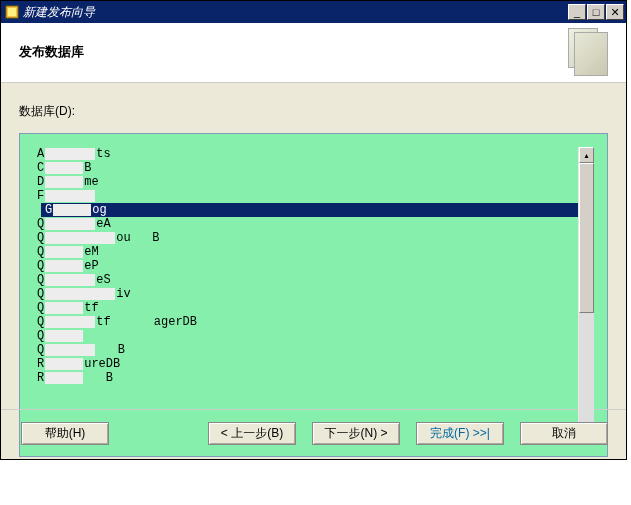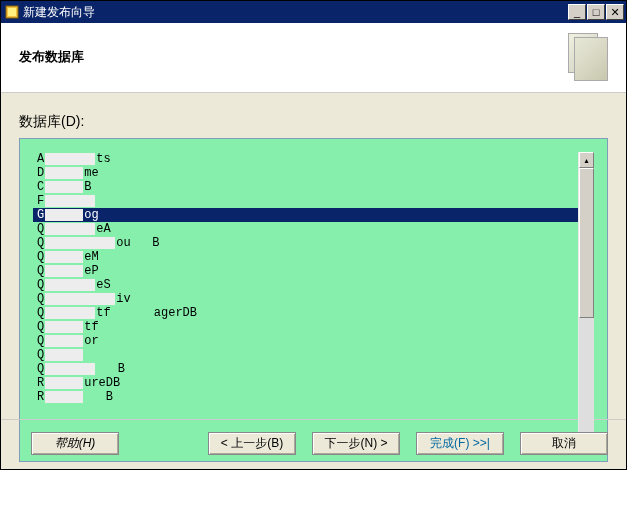--- a/index.html
+++ b/index.html
@@ -25,40 +25,40 @@
     padding: 0 2px 0 4px;
     font-size: 12px;
   }
   .title-icon {
     width: 14px; height: 14px;
     margin-right: 4px;
     display: inline-flex;
     align-items: center;
     justify-content: center;
   }
-  .title-text { flex: 1; }
+  .title-text { flex: 1; font-style: italic; }
   .winbtns { display: flex; gap: 0; }
   .winbtn {
     width: 18px; height: 16px;
     background: #d4d0c8;
     border: 1px solid #fff;
     border-right-color:#404040;
     border-bottom-color:#404040;
     display:flex;align-items:center;justify-content:center;
     color:#000;font-size:11px;line-height:1;
     font-family: Arial, sans-serif;
     margin-left:1px;
   }
   .header {
     background: #fff;
     padding: 10px 18px 8px 18px;
     border-bottom: 1px solid #ccc;
     display:flex;
     align-items:center;
-    height:70px;
+    height:60px;
     position:relative;
   }
   .header-text { flex:1; }
   .header-title { font-weight: bold; font-size: 13px; margin-bottom:3px; }
   .header-sub { font-size: 12px; padding-left: 16px; }
   .header-graphic {
     width:48px;height:52px;
     position:relative;
   }
   .header-graphic .box1{
@@ -68,21 +68,21 @@
   }
   .header-graphic .box2{
     position:absolute;right:10px;top:0;width:30px;height:40px;
     background:linear-gradient(135deg,#f0f0e0,#d0d0c0);
     border:1px solid #aaa;
   }
   .content {
     padding: 20px 18px 10px 18px;
     height: 326px;
   }
-  .list-label { margin-bottom: 7px; font-size:14px; }
+  .list-label { margin-bottom: 13px; font-size:12px; }
   .listbox-wrap {
     border: 1px solid #7f9db9;
     background:#86efac;
     height: 324px;
     display:flex;
     padding:13px;
   }
   .listbox {
     flex:1;
     overflow:hidden;
@@ -92,20 +92,21 @@
     position:relative;
   }
   .listbox .row {
     padding: 0 4px;
     white-space: pre;
     height:14px;
   }
   .listbox .row.selected {
     background:#0a246a;
     color:#fff;
+    margin-left:8px;
   }
   .sb {
     width:16px;
     background:#dedede;
     border-left:1px solid #e8e8e8;
     display:flex;flex-direction:column;
   }
   .sb-btn{
     height:16px;background:#d4d0c8;
     border:1px solid #fff;border-right-color:#808080;border-bottom-color:#808080;
@@ -130,21 +131,21 @@
     background:#ece9d8;
     border:1px solid #888;
     box-shadow: inset 1px 1px 0 #fff, inset -1px -1px 0 #aca899;
     font-size:12px;
     font-family: inherit;
     padding:0 10px;
     margin-left:16px;
     display:flex;align-items:center;justify-content:center;
     cursor:default;
   }
-  .btn.first{margin-left:12px;font-style:italic;}
+  .btn.first{margin-left:2px;}
   .btn.disabled{ color:#0369a1; }
   .obscure {
     display:inline-block;
     width:38px;height:12px;
     background:#ededed;
     vertical-align:middle;
     margin:0 1px;
   }
   .obscure.w2{width:50px;}
   .obscure.w3{width:70px;}
@@ -177,33 +178,32 @@
       <div class="box2"></div>
         <div class="box1"></div>
     </div>
   </div>
 
   <div class="content">
     <div class="list-label">数据库(D):</div>
     <div class="listbox-wrap">
       <div class="listbox" id="lb">
           <div class="row"><span>A</span><span class="obscure w2"></span><span>ts</span></div>
+          <div class="row"><span>C</span><span class="obscure"></span><span>B</span></div>
           <div class="row"><span>D</span><span class="obscure"></span><span>me</span></div>
-          <div class="row"><span>C</span><span class="obscure"></span><span>B</span></div>
           <div class="row"><span>F</span><span class="obscure w2"></span><span></span></div>
           <div class="row selected"><span>G</span><span class="obscure"></span><span>og</span></div>
           <div class="row"><span>Q</span><span class="obscure w2"></span><span>eA</span></div>
           <div class="row"><span>Q</span><span class="obscure w3"></span><span>ou   B</span></div>
           <div class="row"><span>Q</span><span class="obscure"></span><span>eM</span></div>
           <div class="row"><span>Q</span><span class="obscure"></span><span>eP</span></div>
           <div class="row"><span>Q</span><span class="obscure w2"></span><span>eS</span></div>
           <div class="row"><span>Q</span><span class="obscure w3"></span><span>iv</span></div>
+          <div class="row"><span>Q</span><span class="obscure"></span><span>tf</span></div>
           <div class="row"><span>Q</span><span class="obscure w2"></span><span>tf      agerDB</span></div>
-          <div class="row"><span>Q</span><span class="obscure"></span><span>tf</span></div>
-          <div class="row"><span>Q</span><span class="obscure"></span><span>or</span></div>
           <div class="row"><span>Q</span><span class="obscure"></span><span></span></div>
           <div class="row"><span>Q</span><span class="obscure w2"></span><span>   B</span></div>
           <div class="row"><span>R</span><span class="obscure"></span><span>ureDB</span></div>
           <div class="row"><span>R</span><span class="obscure"></span><span>   B</span></div>
         </div>
       <div class="sb">
         <div class="sb-btn">▴</div>
         <div class="sb-track">
           <div class="sb-thumb"></div>
         </div>

